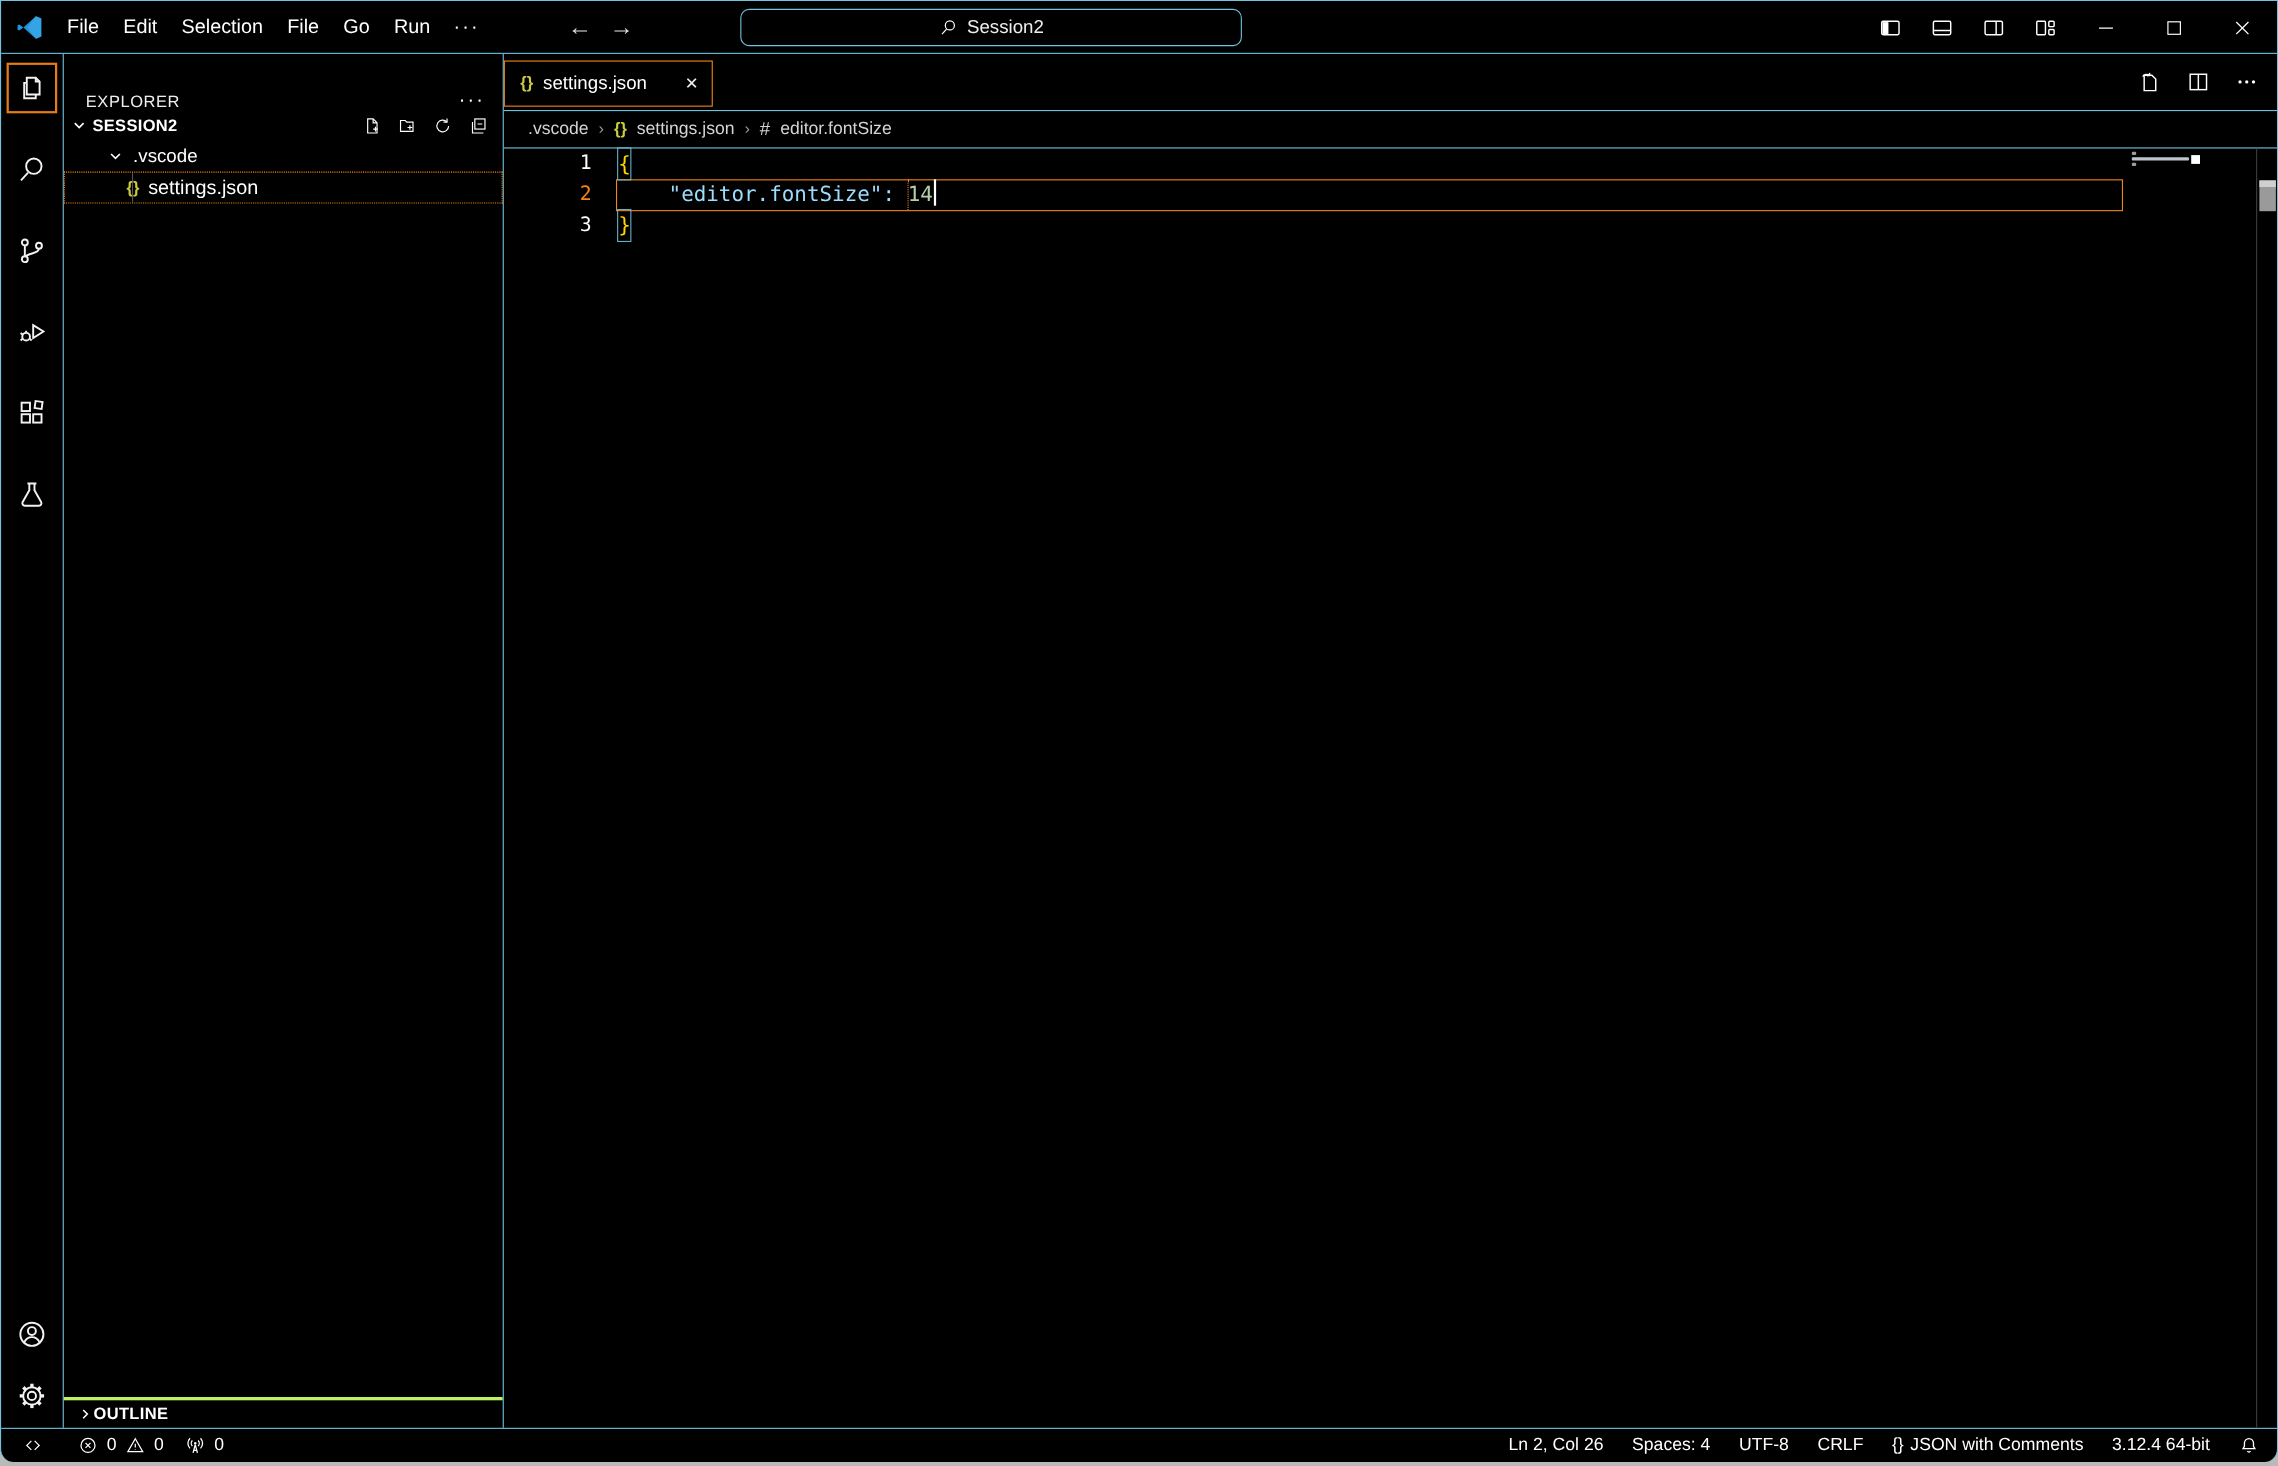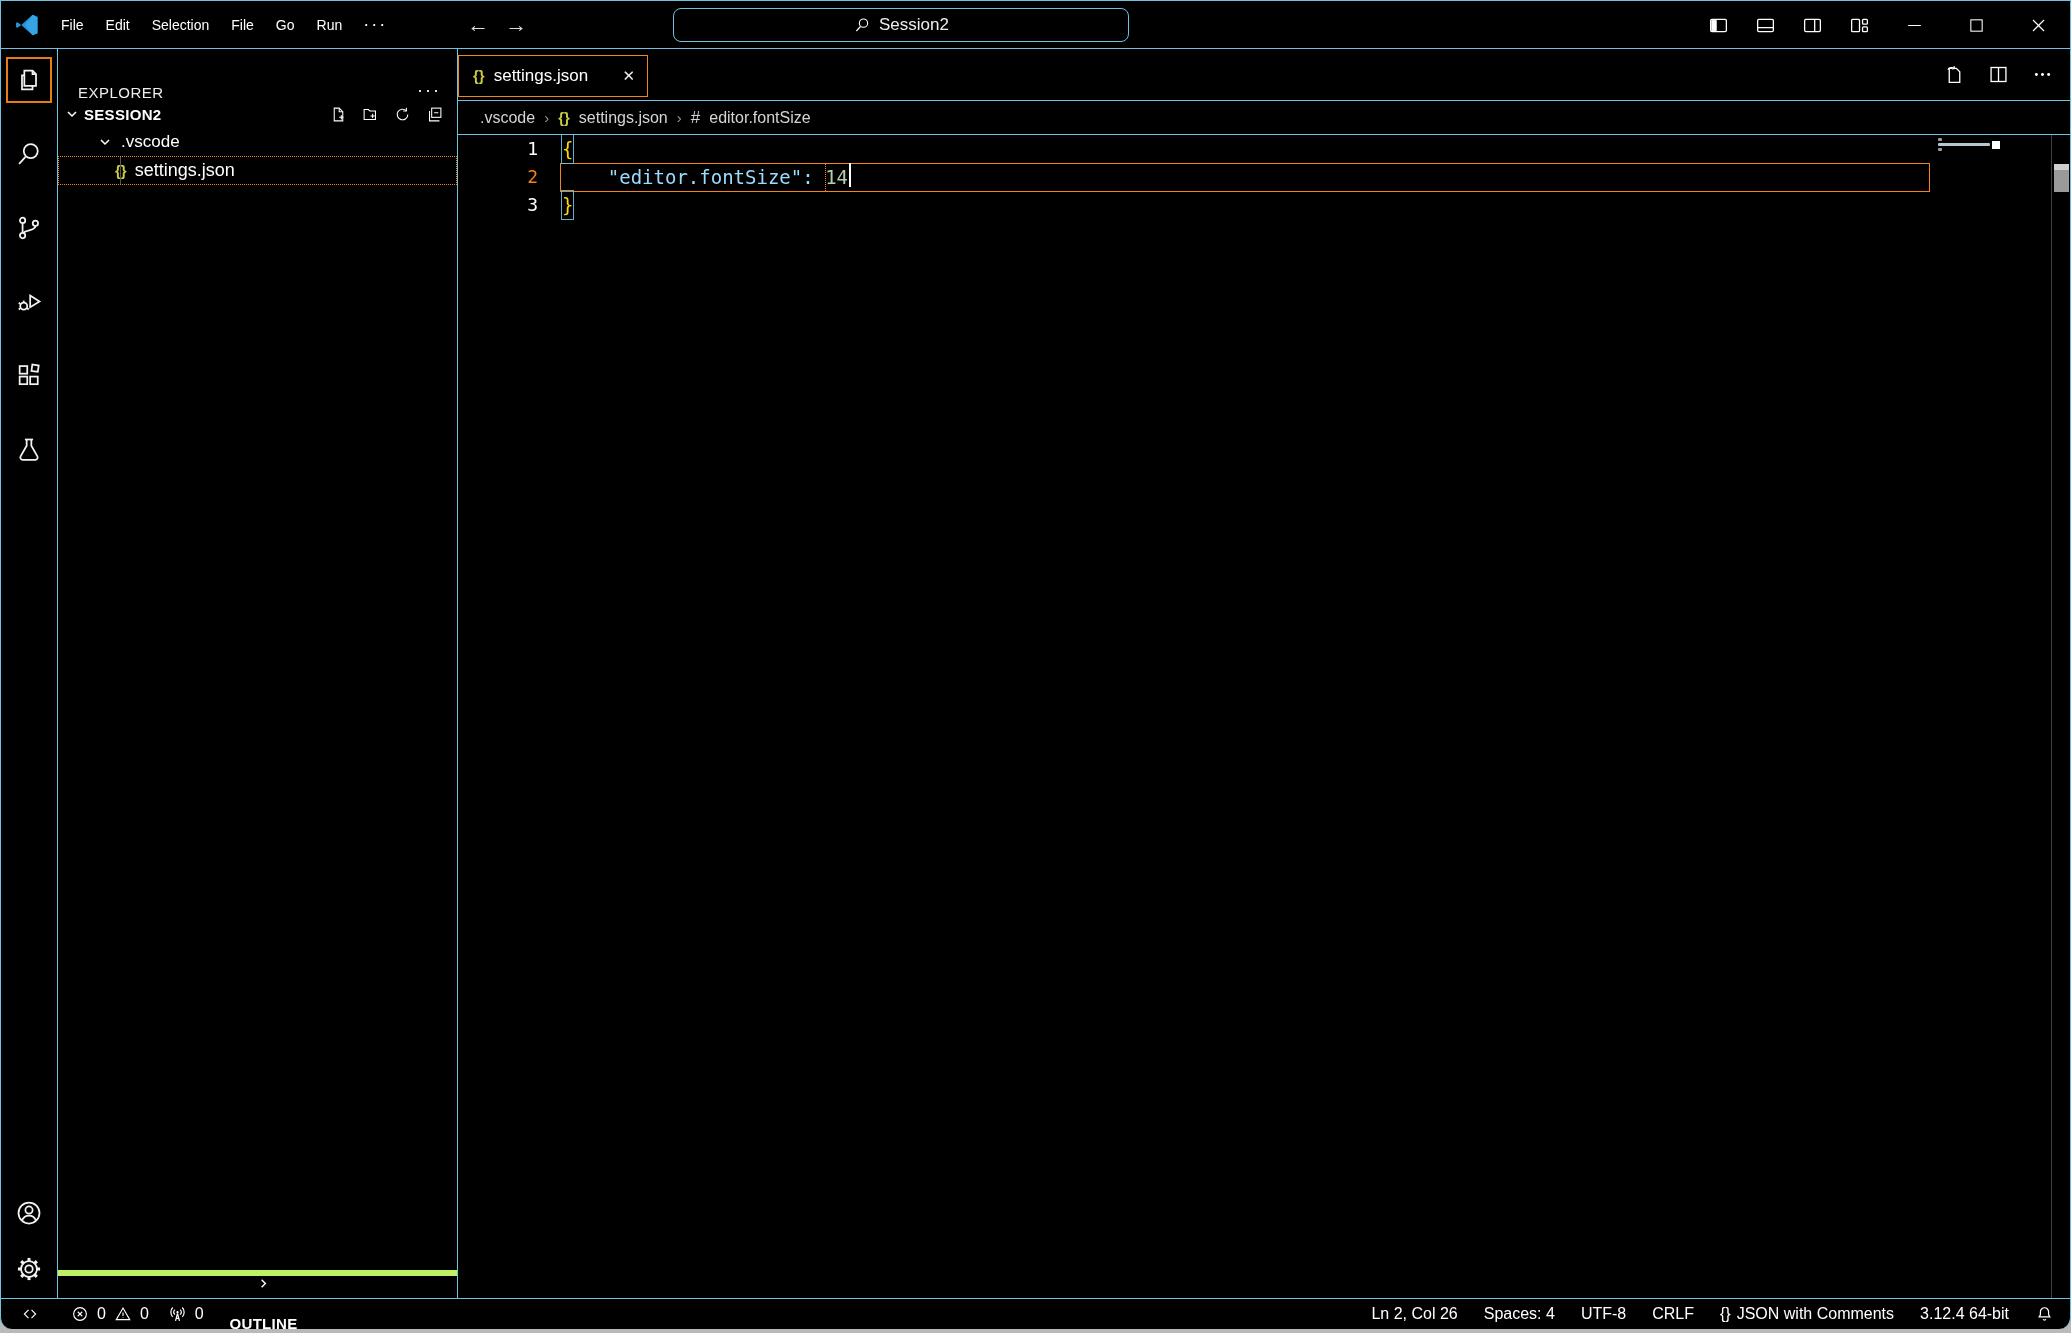--- a/index.html
+++ b/index.html
@@ -8,21 +8,21 @@
     position:relative; width:2071px; height:1329px; background:#000; color:#fff;
     border:1px solid #6FC3DF; border-bottom:none; border-radius:0 0 12px 12px;
     overflow:hidden; display:flex; flex-direction:column;
   }
   svg { display:block; }
   .ico { stroke:#fff; fill:none; stroke-width:1.5; }
 
   
   .titlebar { height:48px; flex:0 0 48px; display:flex; align-items:center; border-bottom:1px solid #6FC3DF; position:relative; }
   .vscode-logo { margin:0 10px 0 13px; }
-  .menu-item { font-size:14px; color:#fff; padding:6px 11px; border-radius:6px; cursor:default; }
+  .menu-item { font-size:18px; color:#fff; padding:6px 11px; border-radius:6px; cursor:default; }
   .menu-more { font-size:18px; padding:6px 10px; letter-spacing:2px; }
   .nav-arrows { display:flex; gap:16px; margin-left:70px; align-items:center; }
   .nav-arrow { font-size:22px; color:#ddd; }
   .search-box {
     position:absolute; left:672px; top:7px; width:456px; height:34px;
     border:1px solid #6FC3DF; border-radius:8px; display:flex; align-items:center; justify-content:center;
     gap:8px; color:#eee; font-size:17px; background:#000;
   }
   .win-controls { position:absolute; right:0; top:0; height:48px; display:flex; align-items:center; gap:0; }
   .layout-btn { padding:0 13px; }
@@ -45,21 +45,21 @@
   .sb-more { margin-left:auto; font-size:18px; letter-spacing:2px; color:#fff; }
   .sb-section { height:26px; display:flex; align-items:center; padding-left:6px; }
   .sb-section-label { font-weight:bold; font-size:15px; margin-left:4px; letter-spacing:.3px; }
   .sb-section-actions { margin-left:auto; display:flex; gap:15px; margin-right:14px; align-items:center; }
   .tree-row { height:29px; display:flex; align-items:center; position:relative; border:1px solid transparent; }
   .tree-row.selected { border:1px dotted #F38518; }
   .indent-guide { position:absolute; left:61px; top:0; bottom:0; width:1px; background:#555; }
   .json-glyph { color:#cbcb41; font-weight:bold; font-size:15px; }
   .tree-label { margin-left:8px; color:#fff; }
   .sb-fill { flex:1; }
-  .sb-panel { height:28px; border-top:6px solid #bef264; display:flex; align-items:center; padding-left:12px; gap:24px;flex-direction:column; }
+  .sb-panel { height:28px; border-top:3px solid #bef264; display:flex; align-items:center; padding-left:12px; gap:0; }
   .sb-panel-label { font-weight:bold; font-size:15px; letter-spacing:.3px; }
 
   
   .editor-group { flex:1; display:flex; flex-direction:column; min-width:0; }
   .tabbar { height:52px; flex:0 0 52px; border-bottom:1px solid #6FC3DF; display:flex; align-items:center; }
   .tab { height:42px; margin-top:2px; width:190px; border:1px solid #F38518; display:flex; align-items:center; padding:0 12px 0 14px; gap:9px; }
   .tab-label { font-size:17px; color:#fff; flex:1; }
   .tab-close { font-size:15px; color:#eee; }
   .editor-actions { margin-left:auto; display:flex; align-items:center; gap:23px; padding-right:17px; }
   .breadcrumbs { height:34px; flex:0 0 34px; border-bottom:1px solid #6FC3DF; display:flex; align-items:center; padding-left:22px; gap:9px; font-size:16px; color:#d4d4d4; }

